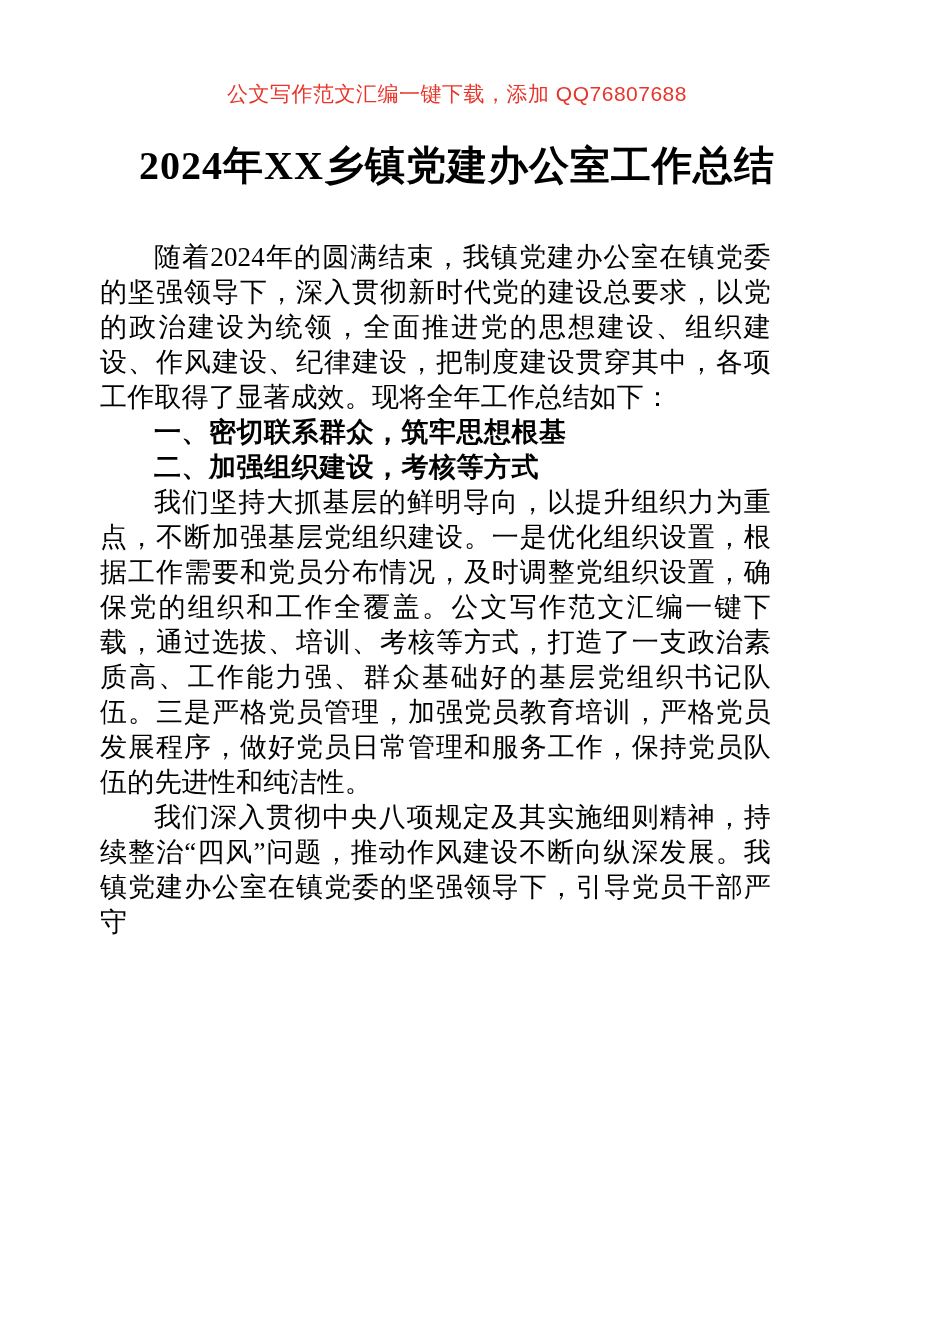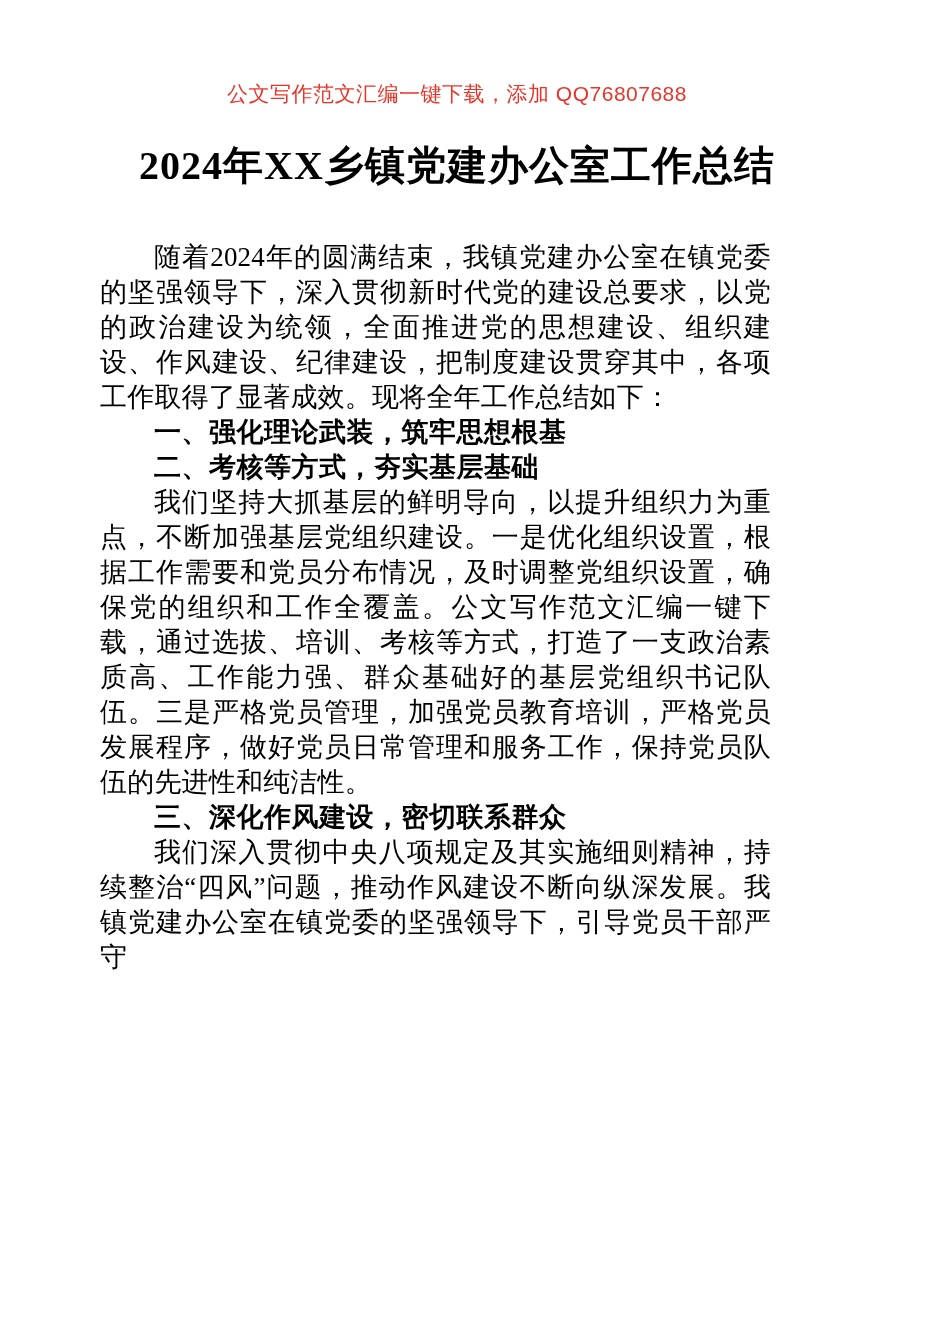--- a/index.html
+++ b/index.html
@@ -55,20 +55,19 @@
 <body>
 
 <div class="page">
 
   <div class="banner" style="color: rgb(232, 53, 42);">公文写作范文汇编一键下载，添加 QQ76807688</div>
 
   <h1 class="doc-title">2024年XX乡镇党建办公室工作总结</h1>
 
   <div class="content">
     <p>随着2024年的圆满结束，我镇党建办公室在镇党委的坚强领导下，深入贯彻新时代党的建设总要求，以党的政治建设为统领，全面推进党的思想建设、组织建设、作风建设、纪律建设，把制度建设贯穿其中，各项工作取得了显著成效。现将全年工作总结如下：</p>
-    <p class="heading">一、强化理论武装，筑牢思想根基</p>
-    <p class="heading">二、考核等方式，夯实基层基础</p>
+    <p class="heading">一、密切联系群众，筑牢思想根基</p>
+    <p class="heading">二、加强组织建设，考核等方式</p>
     <p>我们坚持大抓基层的鲜明导向，以提升组织力为重点，不断加强基层党组织建设。一是优化组织设置，根据工作需要和党员分布情况，及时调整党组织设置，确保党的组织和工作全覆盖。公文写作范文汇编一键下载，通过选拔、培训、考核等方式，打造了一支政治素质高、工作能力强、群众基础好的基层党组织书记队伍。三是严格党员管理，加强党员教育培训，严格党员发展程序，做好党员日常管理和服务工作，保持党员队伍的先进性和纯洁性。</p>
-    <p class="heading">三、深化作风建设，密切联系群众</p>
     <p>我们深入贯彻中央八项规定及其实施细则精神，持续整治“四风”问题，推动作风建设不断向纵深发展。我镇党建办公室在镇党委的坚强领导下，引导党员干部严守</p>
   </div>
 
 </div>
 
 </body></html>

